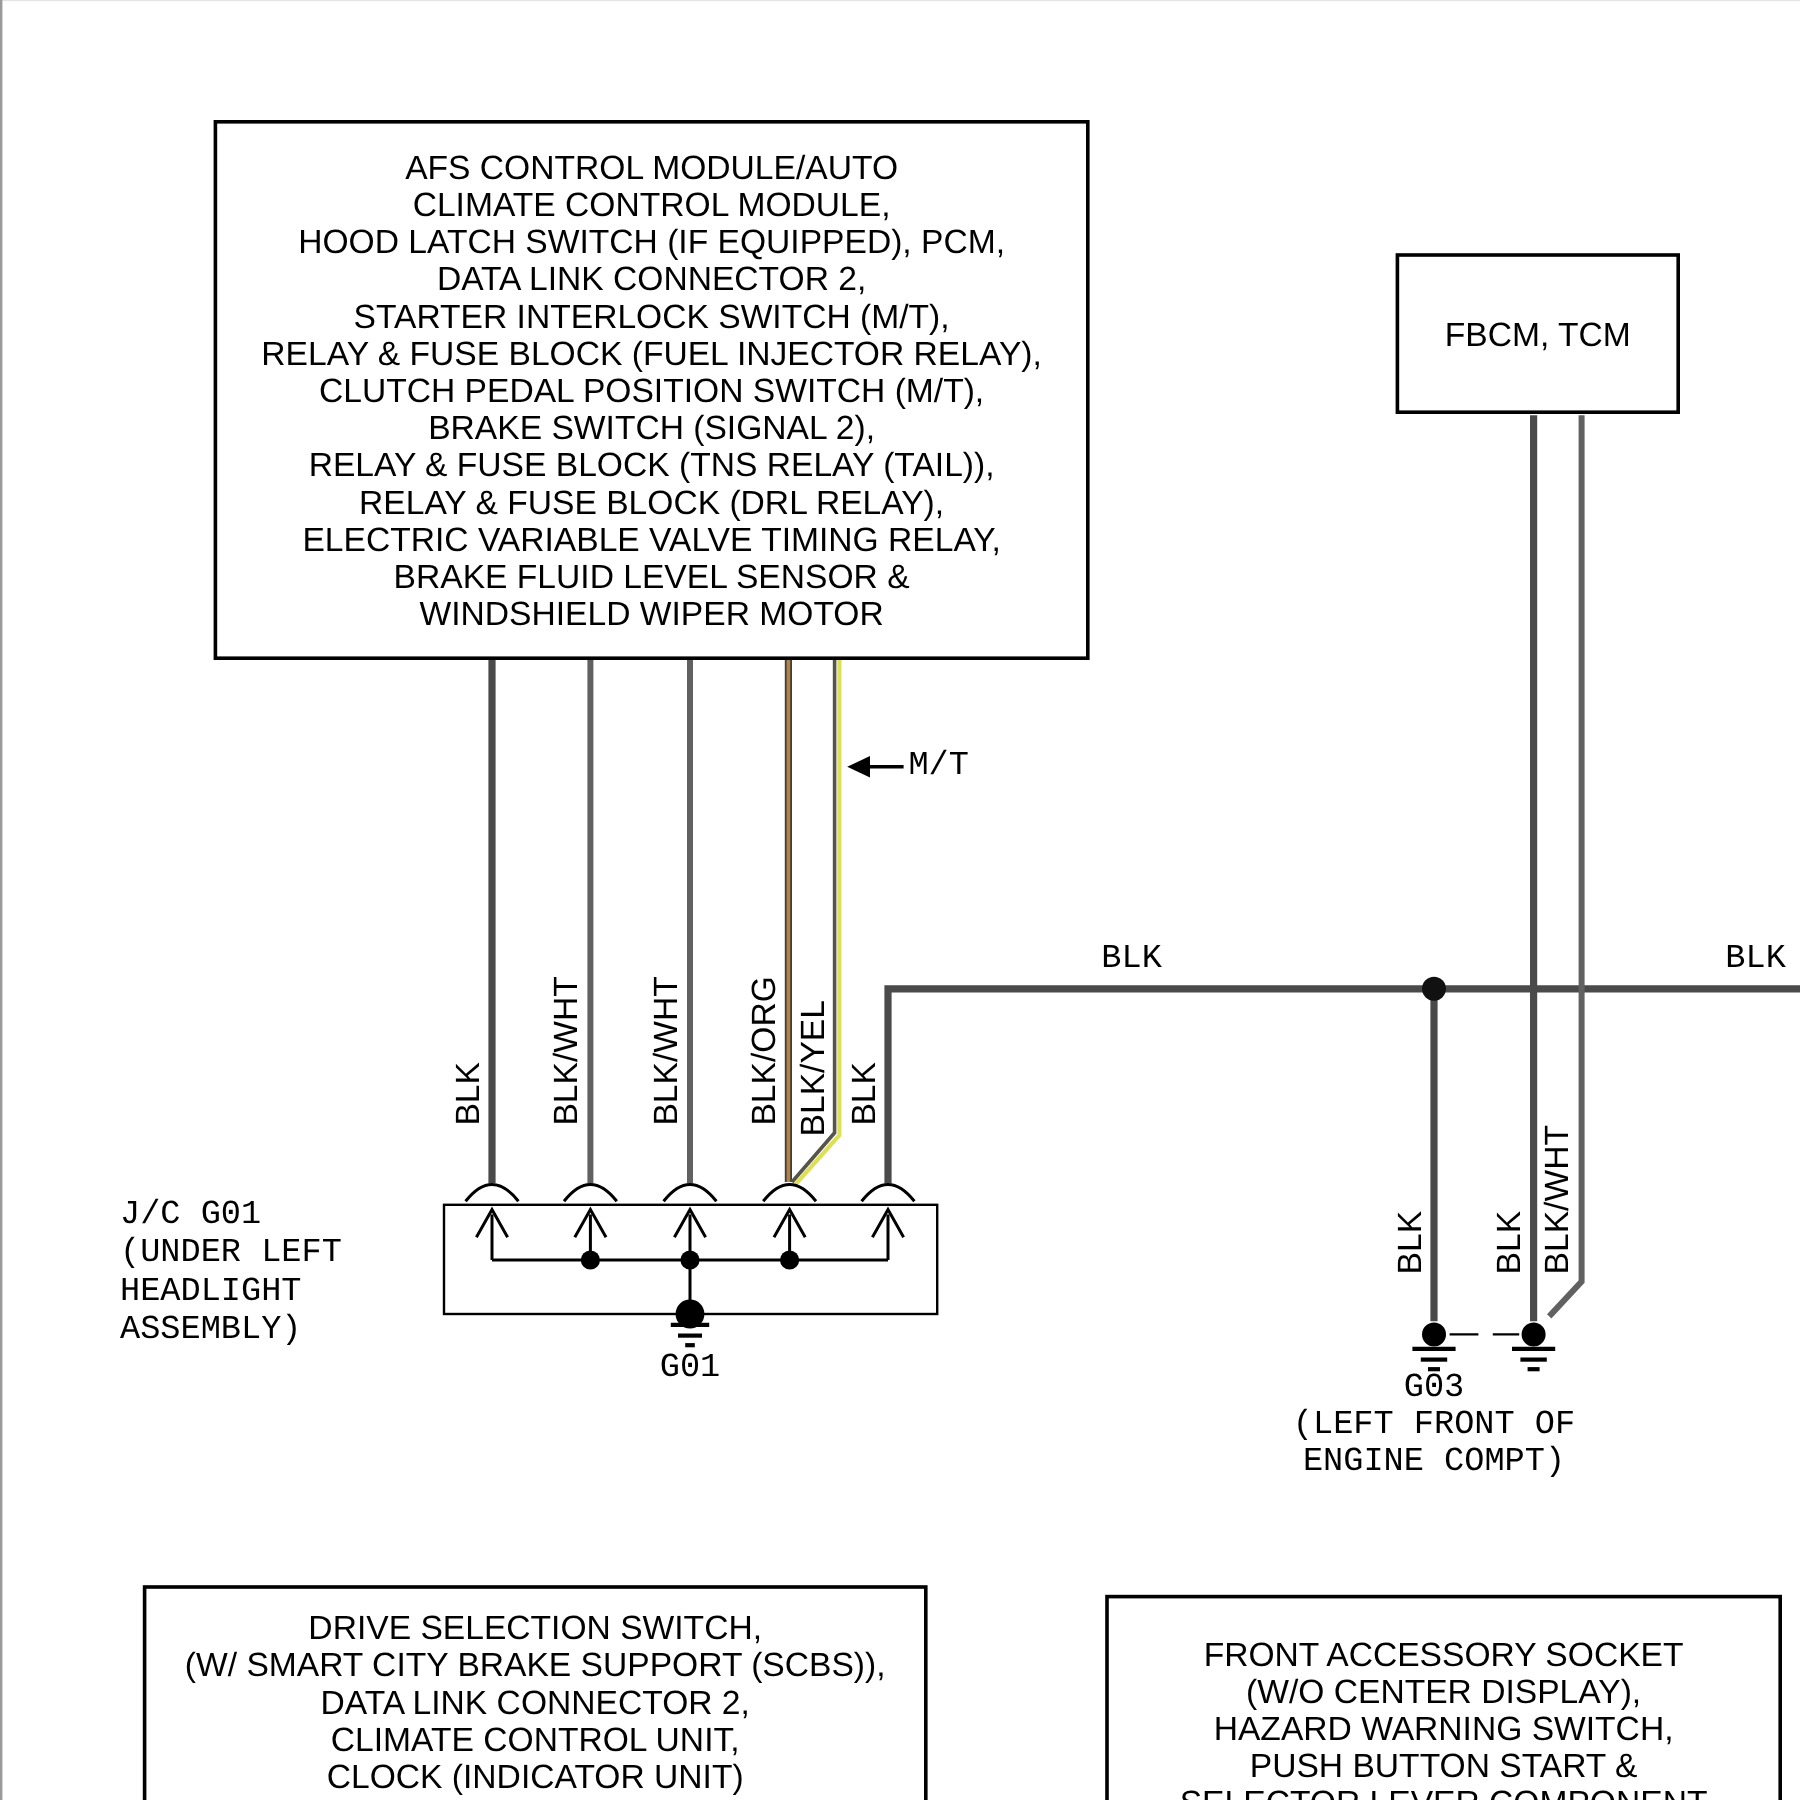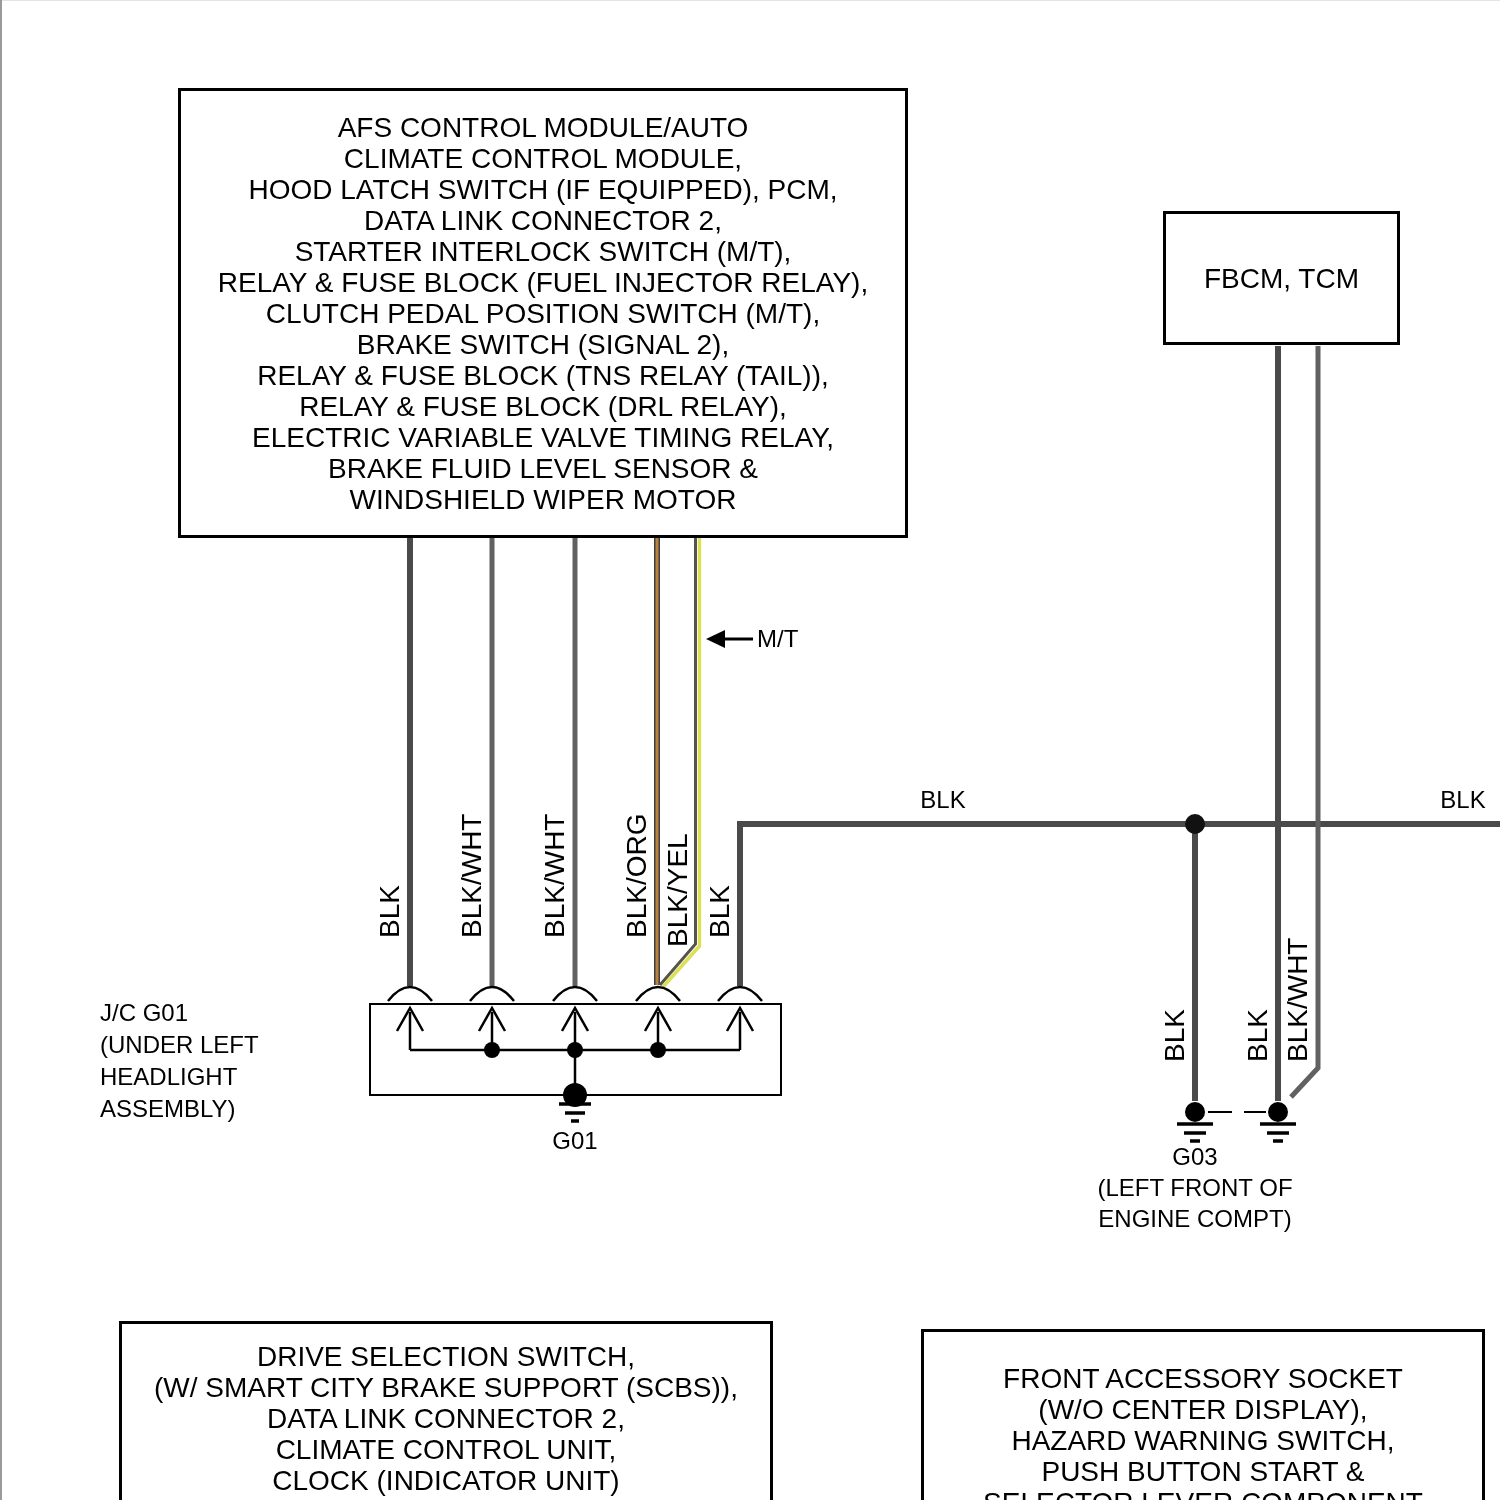--- a/index.html
+++ b/index.html
@@ -20,21 +20,21 @@
   .comp-box.top-align{justify-content:flex-start;}
 
   .jc-box{position:absolute;border:2px solid #000;background:transparent;box-sizing:border-box;}
 
   svg.wires{position:absolute;left:0;top:0;}
 
   .vlabel{
     position:absolute;white-space:nowrap;font-size:28px;line-height:28px;
     transform:rotate(-90deg);transform-origin:0 0;
   }
-  .hlabel{position:absolute;font-size:24px;line-height:30px;white-space:nowrap;}
+  .hlabel{position:absolute;font-size:28px;line-height:30px;white-space:nowrap;font-family:Liberation Mono, monospace;}
   .center{text-align:center;}
   .right{}
 </style>
 </head>
 <body>
 
 <div class="page-border-top"></div>
 <div class="page-border-left"></div>
 
 <svg class="wires" width="1500" height="1500" viewBox="0 0 1500 1500">
@@ -123,21 +123,21 @@
   <g>
     <line x1="1208" y1="1112" x2="1266" y2="1112" stroke="#000" stroke-width="2" stroke-dasharray="24 12"></line>
   </g>
 
   <g>
     <line x1="724" y1="639" x2="753" y2="639" stroke="#000" stroke-width="3"></line>
     <polygon points="706,639 725,630 725,648" fill="#000"></polygon>
   </g>
 </svg>
 
-<div class="comp-box" style="left:178px;top:88px;width:730px;height:450px;">
+<div class="comp-box" style="left:178px;top:100px;width:730px;height:450px;">
     <div>AFS CONTROL MODULE/AUTO</div>
     <div>CLIMATE CONTROL MODULE,</div>
     <div>HOOD LATCH SWITCH (IF EQUIPPED), PCM,</div>
     <div>DATA LINK CONNECTOR 2,</div>
     <div>STARTER INTERLOCK SWITCH (M/T),</div>
     <div>RELAY &amp; FUSE BLOCK (FUEL INJECTOR RELAY),</div>
     <div>CLUTCH PEDAL POSITION SWITCH (M/T),</div>
     <div>BRAKE SWITCH (SIGNAL 2),</div>
     <div>RELAY &amp; FUSE BLOCK (TNS RELAY (TAIL)),</div>
     <div>RELAY &amp; FUSE BLOCK (DRL RELAY),</div>

